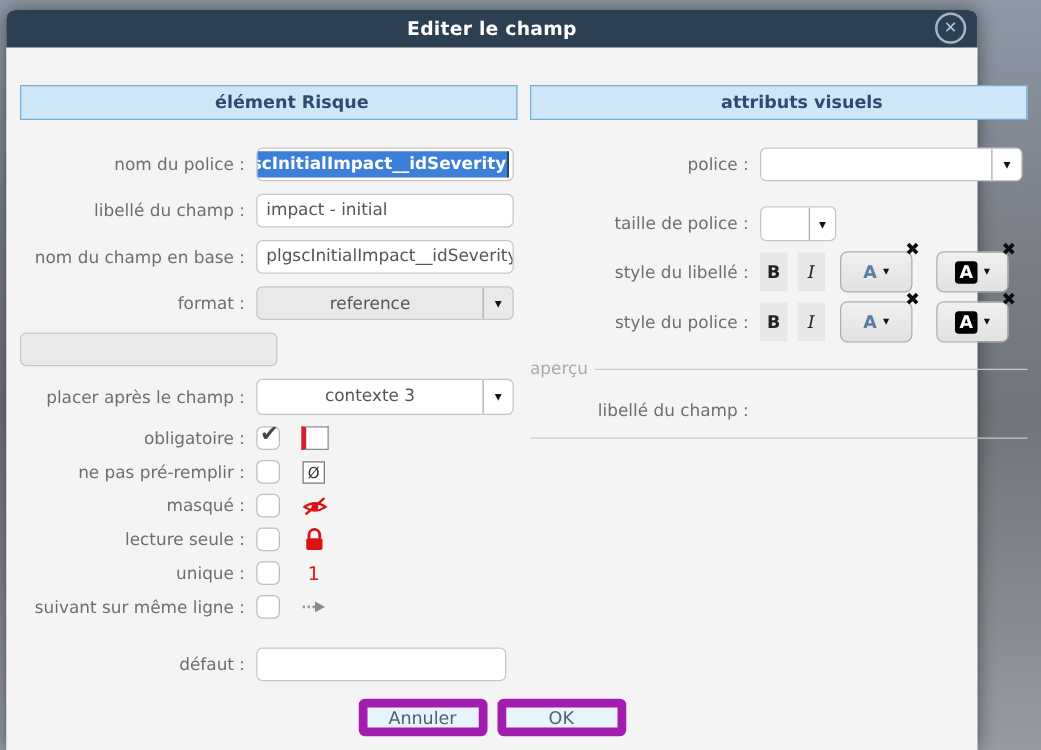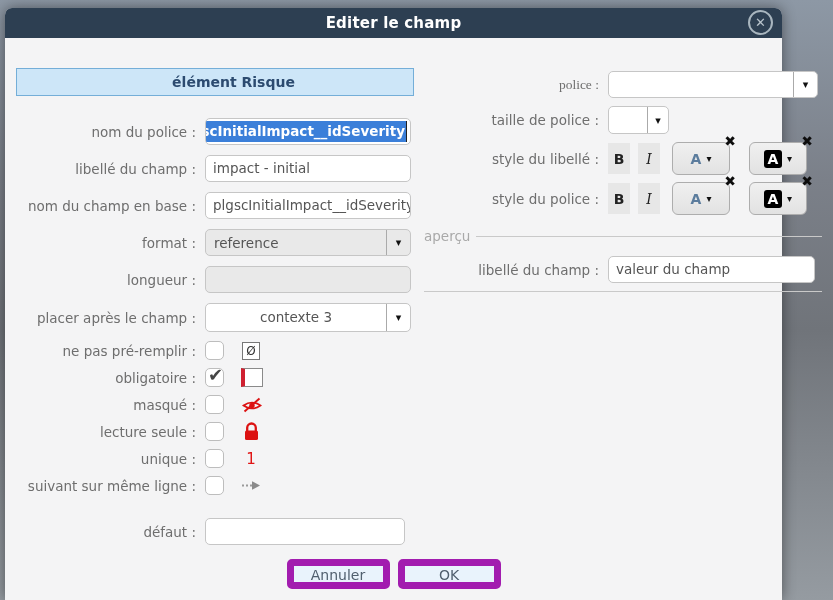--- a/index.html
+++ b/index.html
@@ -24,21 +24,21 @@
     white-space:nowrap;box-sizing:border-box;flex:none;}
   .input{width:206px;height:27px;border:1px solid #c6c6c6;border-radius:5px;background:#fff;
     box-sizing:border-box;font-size:13.5px;color:#555;line-height:25px;padding:0 7px;
     overflow:hidden;white-space:nowrap;position:relative;flex:none;}
   .input.disabled{background:#e9e9e9;}
   .sel-input .selection{position:absolute;right:3px;top:2px;bottom:2px;line-height:21px;
     background:#3b7fd9;color:#fff;font-weight:bold;padding:0 1px;white-space:nowrap;
     border-right:1px solid #222;}
   .combo{width:206px;height:27px;border:1px solid #c6c6c6;border-radius:5px;background:#fff;
     box-sizing:border-box;display:flex;overflow:hidden;flex:none;}
-  .combo.gray{background:#e9e9e9;}
+  .combo.gray{background:#e9e9e9;text-align:center;}
   .combo.tall{height:29px;}
   .combo-text{flex:1;font-size:13.5px;color:#555;padding:0 8px;line-height:26px;
     white-space:nowrap;overflow:hidden;}
   .combo.center .combo-text{text-align:center;}
   .combo-btn{width:23px;border-left:1px solid #aaa;display:flex;align-items:center;
     justify-content:center;font-size:11px;color:#111;cursor:pointer;flex:none;}
   .cbrow{display:flex;align-items:center;height:21px;margin-bottom:6px;}
   .checkbox{width:19px;height:19px;border:1px solid #bdbdbd;border-radius:5px;background:#fff;
     box-sizing:border-box;position:relative;cursor:pointer;flex:none;}
   .checkbox .check{display:none;}
@@ -118,51 +118,50 @@
       <span class="lbl">format :</span>
       <div class="combo gray">
         <span class="combo-text">reference</span>
         <span class="combo-btn">
             <span>▾</span>
           </span>
       </div>
     </div>
 
     <div class="row">
-      <span class="lbl">longueur :</span>
       <div class="input disabled"></div>
     </div>
 
     <div class="row" style="height:29px;margin-bottom:8px;">
       <span class="lbl">placer après le champ :</span>
       <div class="combo center tall">
         <span class="combo-text">contexte 3</span>
         <span class="combo-btn">
             <span>▾</span>
           </span>
       </div>
     </div>
 
     <div class="cbrow">
-      <span class="lbl">ne pas pré-remplir :</span>
-      <span class="checkbox">
-        
-      </span>
-      <span class="cbicon">
-          <span class="icon-emptyset">Ø</span>
-        </span>
-    </div>
-
-    <div class="cbrow">
       <span class="lbl">obligatoire :</span>
       <span class="checkbox checked">
         <span class="check">✔</span>
       </span>
       <span class="cbicon">
           <span class="icon-required"></span>
+        </span>
+    </div>
+
+    <div class="cbrow">
+      <span class="lbl">ne pas pré-remplir :</span>
+      <span class="checkbox">
+        
+      </span>
+      <span class="cbicon">
+          <span class="icon-emptyset">Ø</span>
         </span>
     </div>
 
     <div class="cbrow">
       <span class="lbl">masqué :</span>
       <span class="checkbox">
         
       </span>
       <span class="cbicon">
         <svg width="22" height="16" viewBox="0 0 22 16">
@@ -209,22 +208,23 @@
       </span>
     </div>
 
     <div class="row" style="margin-top:22px;">
       <span class="lbl">défaut :</span>
       <div class="input" style="width:200px;"></div>
     </div>
   </div>
 
   <div class="col right">
-
-    <div class="row right-row" style="margin-top:3px;margin-bottom:8px;font-family:Liberation Serif, serif;">
+    <div class="panel-header">attributs visuels</div>
+
+    <div class="row right-row" style="margin-top:3px;margin-bottom:20px;">
       <span class="lbl">police :</span>
       <div class="combo" style="width:210px;">
         <span class="combo-text"></span>
         <span class="combo-btn">
             <span>▾</span>
           </span>
       </div>
     </div>
 
     <div class="row right-row" style="height:28px;margin-bottom:8px;">
@@ -269,21 +269,20 @@
       </div>
     </div>
 
     <div class="apercu-head">
       <span class="apercu-label">aperçu</span>
       <span class="apercu-line"></span>
     </div>
 
     <div class="row right-row apercu-row">
       <span class="lbl">libellé du champ :</span>
-      <div class="input" style="width:207px;">valeur du champ</div>
     </div>
 
     <div class="apercu-bottom"></div>
   </div>
 
   <div class="footer">
     <button class="dialog-btn">Annuler</button>
     <button class="dialog-btn">OK</button>
   </div>
 

